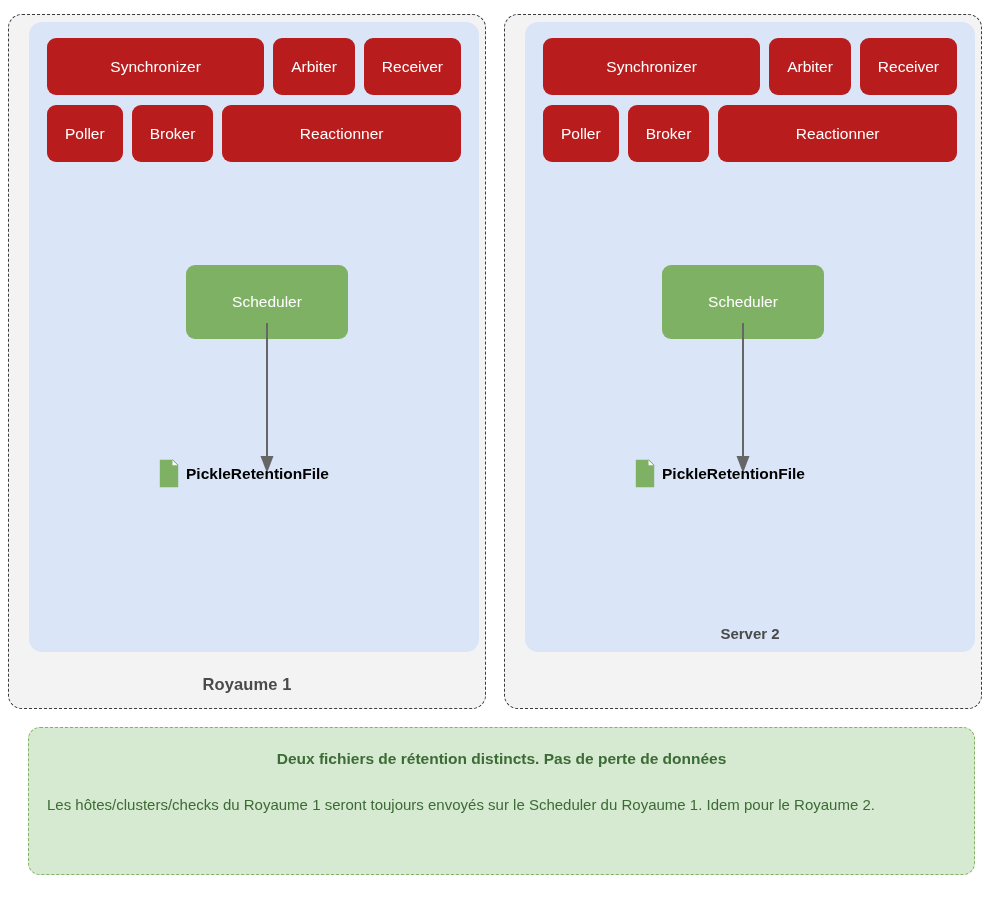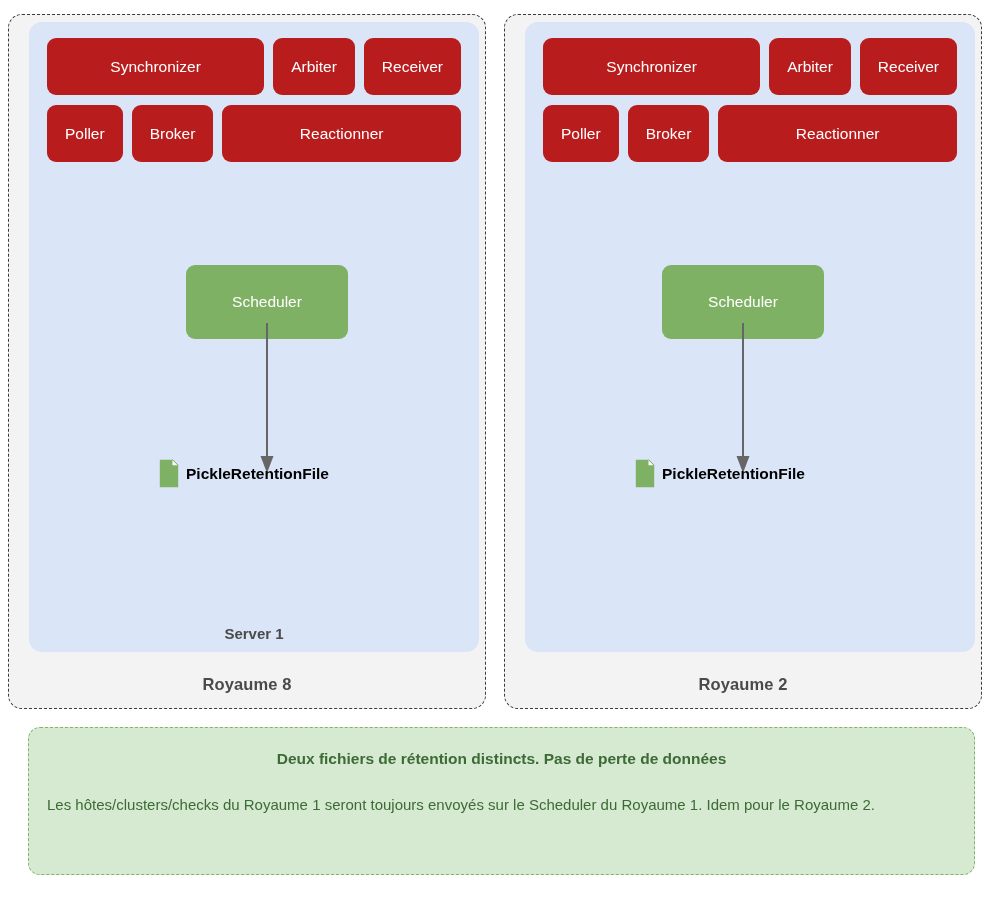--- a/index.html
+++ b/index.html
@@ -206,24 +206,23 @@
 
       <div class="retention retention-1">
         <svg class="file-icon" viewBox="0 0 20 29">
           <path d="M0.8,0.8 H13.5 L19.2,6.3 V28.2 H0.8 Z" fill="#7fb165"></path>
           <path d="M13.5,0.8 L19.2,6.3 H13.5 Z" fill="#ffffff"></path>
           <path d="M13.5,0.8 L19.2,6.3" stroke="#5f9149" stroke-width="0.8" fill="none"></path>
         </svg>
         <span class="retention-label">PickleRetentionFile</span>
       </div>
 
-      <div class="server-label">Server 1</div>
     </div>
 
-    <div class="realm-label">Royaume 8</div>
+    <div class="realm-label">Royaume 1</div>
   </div>
 
   <div class="realm realm-2">
 
     <div class="server">
 
       <div class="daemon-rows">
         <div class="daemon-row">
           <div class="daemon grow">Synchronizer</div>
           <div class="daemon">Arbiter</div>
@@ -245,23 +244,23 @@
 
       <div class="retention retention-2">
         <svg class="file-icon" viewBox="0 0 20 29">
           <path d="M0.8,0.8 H13.5 L19.2,6.3 V28.2 H0.8 Z" fill="#7fb165"></path>
           <path d="M13.5,0.8 L19.2,6.3 H13.5 Z" fill="#ffffff"></path>
           <path d="M13.5,0.8 L19.2,6.3" stroke="#5f9149" stroke-width="0.8" fill="none"></path>
         </svg>
         <span class="retention-label">PickleRetentionFile</span>
       </div>
 
+      <div class="server-label">Server 2</div>
     </div>
 
-    <div class="realm-label">Royaume 2</div>
   </div>
 
   <div class="note">
     <div class="note-title">Deux fichiers de rétention distincts. Pas de perte de données</div>
     <div class="note-body">
       <p>Les hôtes/clusters/checks du Royaume 1 seront toujours envoyés sur le Scheduler du Royaume 1. Idem pour le Royaume 2.</p>
     </div>
   </div>
 
 </div>

